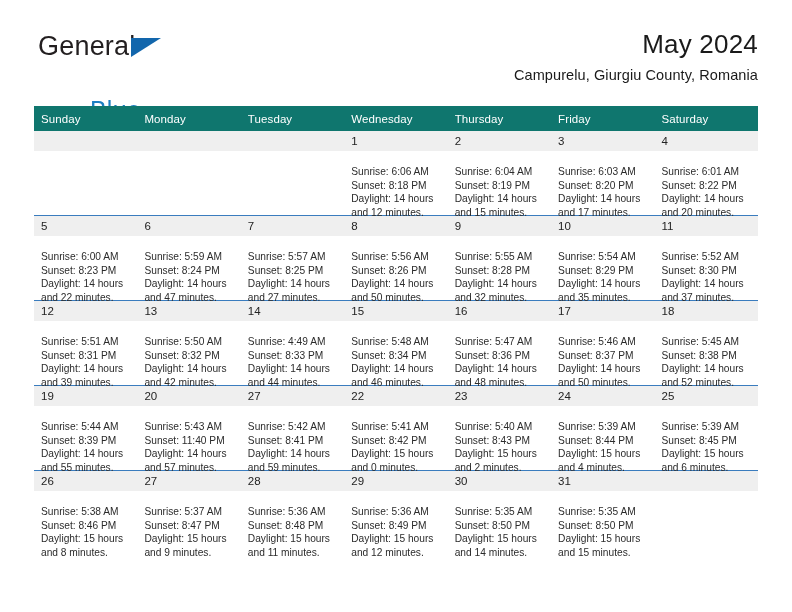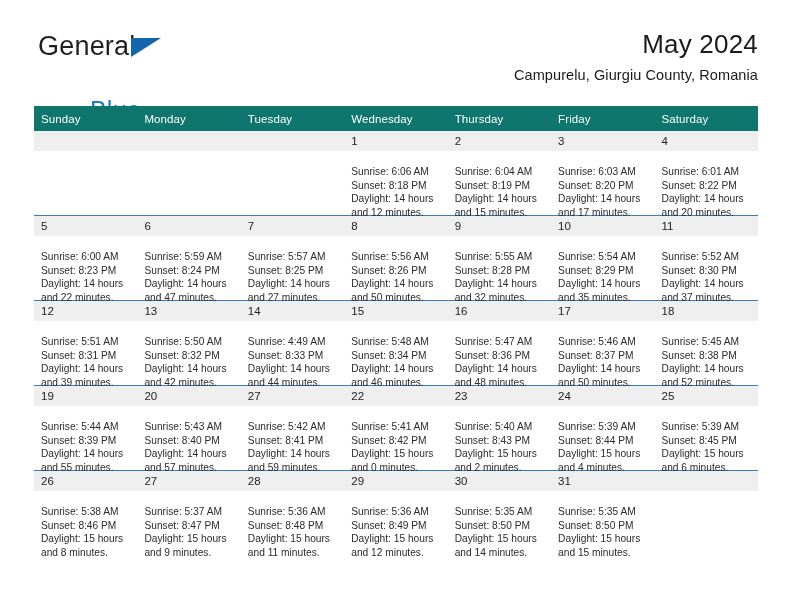--- a/index.html
+++ b/index.html
@@ -405,21 +405,21 @@
                 <div>Daylight: 14 hours</div>
                 <div>and 55 minutes.</div>
               </div>
             </div>
           </td>
           <td>
             <div class="cell-inner">
               <div class="daynum">20</div>
               <div class="info">
                 <div>Sunrise: 5:43 AM</div>
-                <div>Sunset: 8:40 PM</div>
+                <div>Sunset: 11:40 PM</div>
                 <div>Daylight: 14 hours</div>
                 <div>and 57 minutes.</div>
               </div>
             </div>
           </td>
           <td>
             <div class="cell-inner">
               <div class="daynum">27</div>
               <div class="info">
                 <div>Sunrise: 5:42 AM</div>

